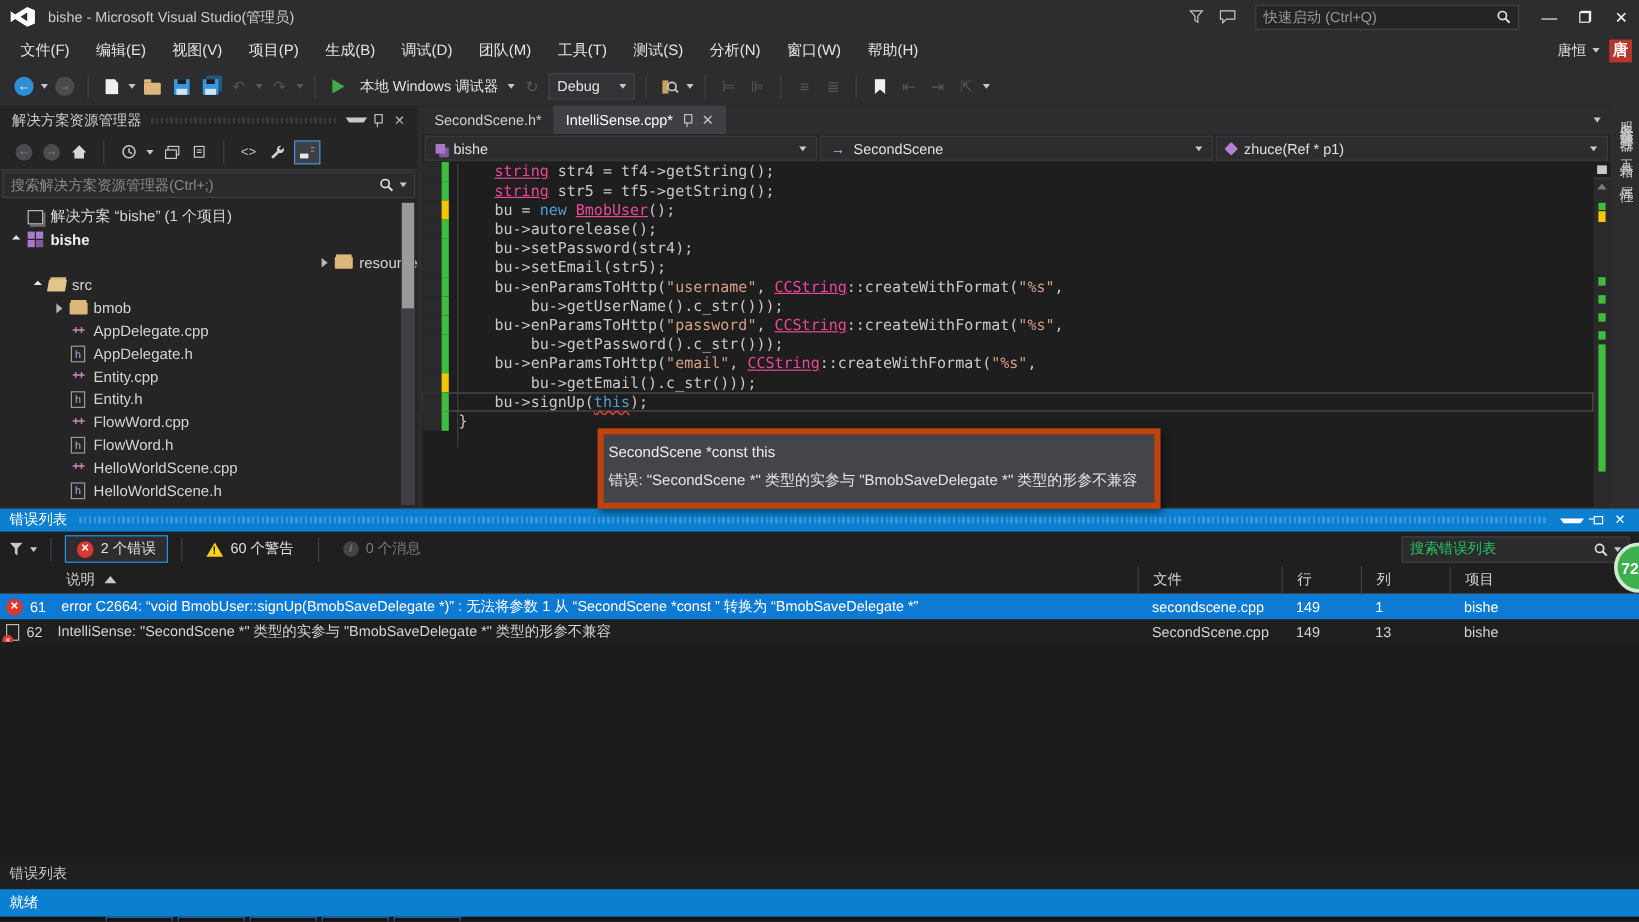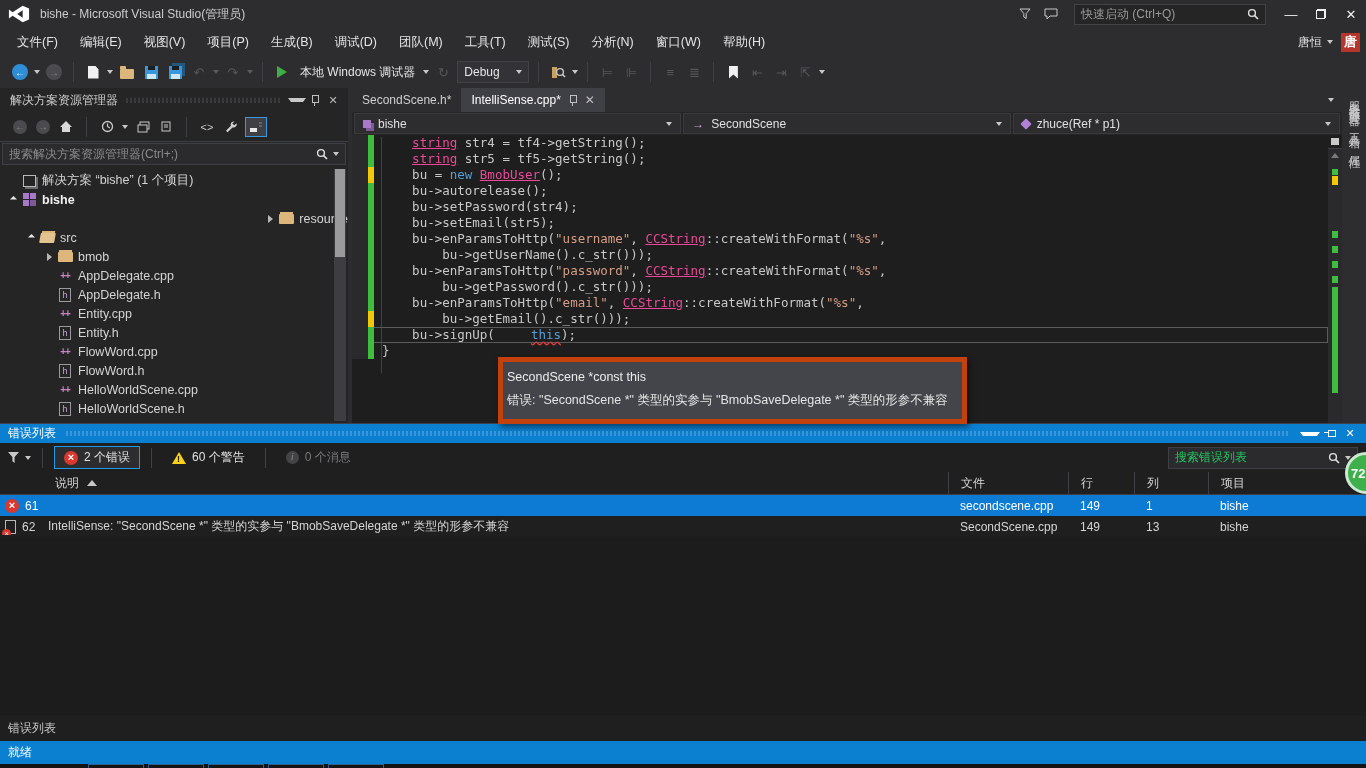--- a/index.html
+++ b/index.html
@@ -6,21 +6,21 @@
   html,body { width:1366px; height:768px; overflow:hidden; }
   body { background:#2d2d30; font-family:"Liberation Sans",sans-serif; font-size:12px; color:#d0d0d0; position:relative; }
   #app { display:flex; flex-direction:column; height:100%; }
 
   
   .titlebar { height:28px; display:flex; align-items:center; padding-left:8px; flex:none; }
   .vslogo { width:22px; height:18px; margin-right:10px; }
   .title-text { color:#cccccc; font-size:12px; }
   .tb-spacer { flex:1; }
   .tb-icon { width:26px; height:20px; display:flex; align-items:center; justify-content:center; color:#c8c8c8; }
-  .quick-launch { width:192px; height:21px; background:#252526; border:1px solid #434346; display:flex; align-items:center; padding:0 6px; margin:0 10px; }
+  .quick-launch { width:220px; height:21px; background:#252526; border:1px solid #434346; display:flex; align-items:center; padding:0 6px; margin:0 10px; }
   .quick-launch .ph { color:#999; flex:1; }
   .winbtn { width:30px; height:22px; display:flex; align-items:center; justify-content:center; color:#f0f0f0; font-size:13px; }
   .ic-restore { position:relative; width:10px; height:10px; }
   .ic-restore::before { content:""; position:absolute; top:0; right:0; width:7px; height:7px; border:1px solid #f0f0f0; }
   .ic-restore::after { content:""; position:absolute; bottom:0; left:0; width:7px; height:7px; border:1px solid #f0f0f0; background:#2d2d30; }
 
   
   .menubar { height:28px; display:flex; align-items:center; padding-left:6px; flex:none; }
   .menu-items { display:flex; height:100%; align-items:center; }
   .menu-item { padding:0 11px; color:#e4e4e4; font-size:12.5px; height:22px; line-height:22px; }
@@ -102,21 +102,21 @@
   .code-col { flex:1; position:relative; font-family:"DejaVu Sans Mono","Liberation Mono",monospace; font-size:12.5px; }
   .scope-guide { position:absolute; left:29px; top:2px; height:236px; border-left:1px solid #404045; }
   .code-line { height:16px; display:flex; align-items:stretch; position:relative; }
   .code-line.current { box-shadow:inset 0 0 0 1px #5a5a5c; }
   .gutter { width:16px; flex:none; background:#2a2a2d; }
   .chg { width:6px; flex:none; }
   .chg.g { background:#3fbd3f; }
   .chg.y { background:#f0c808; }
   .code-text { white-space:pre; padding-left:8px; line-height:16px; color:#c8c8c8; }
   .tok-p { color:#c8c8c8; } .tok-t { color:#ec4899;text-decoration:underline; } .tok-k { color:#569cd6; } .tok-s { color:#d69d85; }
-  .tok-e { color:#569cd6; text-decoration:underline wavy #e23c3c; text-decoration-skip-ink:none; text-underline-offset:2px;margin-left:36px; }
+  .tok-e { color:#569cd6; text-decoration:underline wavy #e23c3c; text-decoration-skip-ink:none; text-underline-offset:2px; }
   .tooltip { position:absolute; left:146px; top:222px; background:#43454a; border:5px solid #c2410c; padding:8px 14px 10px 4px; z-index:20; box-shadow:2px 3px 6px rgba(0,0,0,.5); font-family:"Liberation Sans",sans-serif; }
   .tooltip .l1 { color:#ececec; margin-bottom:8px; font-size:12.5px; }
   .tooltip .l2 { color:#e4e4e4; font-size:12.5px; }
 
   .ed-scrollbar { width:14px; flex:none; background:#2a2a2d; position:relative; }
   .sb-grip { height:14px; background:#1e1e1e; border-bottom:1px solid #3f3f46; display:flex; align-items:center; justify-content:center; }
   .sb-grip::before { content:""; width:8px; border-top:3px double #c8c8c8; border-bottom:3px double #c8c8c8; height:1px; background:#c8c8c8; }
   .sb-up { height:12px; display:flex; align-items:center; justify-content:center; }
   .sb-up::before { content:""; width:0; height:0; border-left:4px solid transparent; border-right:4px solid transparent; border-bottom:5px solid #7a7a7e; }
   .sb-mark { position:absolute; left:4px; width:6px; }
@@ -644,20 +644,21 @@
         </div>
       <div>
           <span>项目</span>
         </div>
     </div>
     <div id="el-rows">
         <div class="el-row sel">
           <div class="el-desc">
             <span class="ic-err">×</span>
             <span class="el-num">61</span>
+            <span class="el-text">error C2664:  “void BmobUser::signUp(BmobSaveDelegate *)” : 无法将参数 1 从 “SecondScene *const ” 转换为 “BmobSaveDelegate *”</span>
           </div>
           <div class="el-cell">secondscene.cpp</div>
           <div class="el-cell">149</div>
           <div class="el-cell">1</div>
           <div class="el-cell">bishe</div>
         </div>
         <div class="el-row">
           <div class="el-desc">
             <span class="ic-doc"></span>
             <span class="el-num">62</span>

